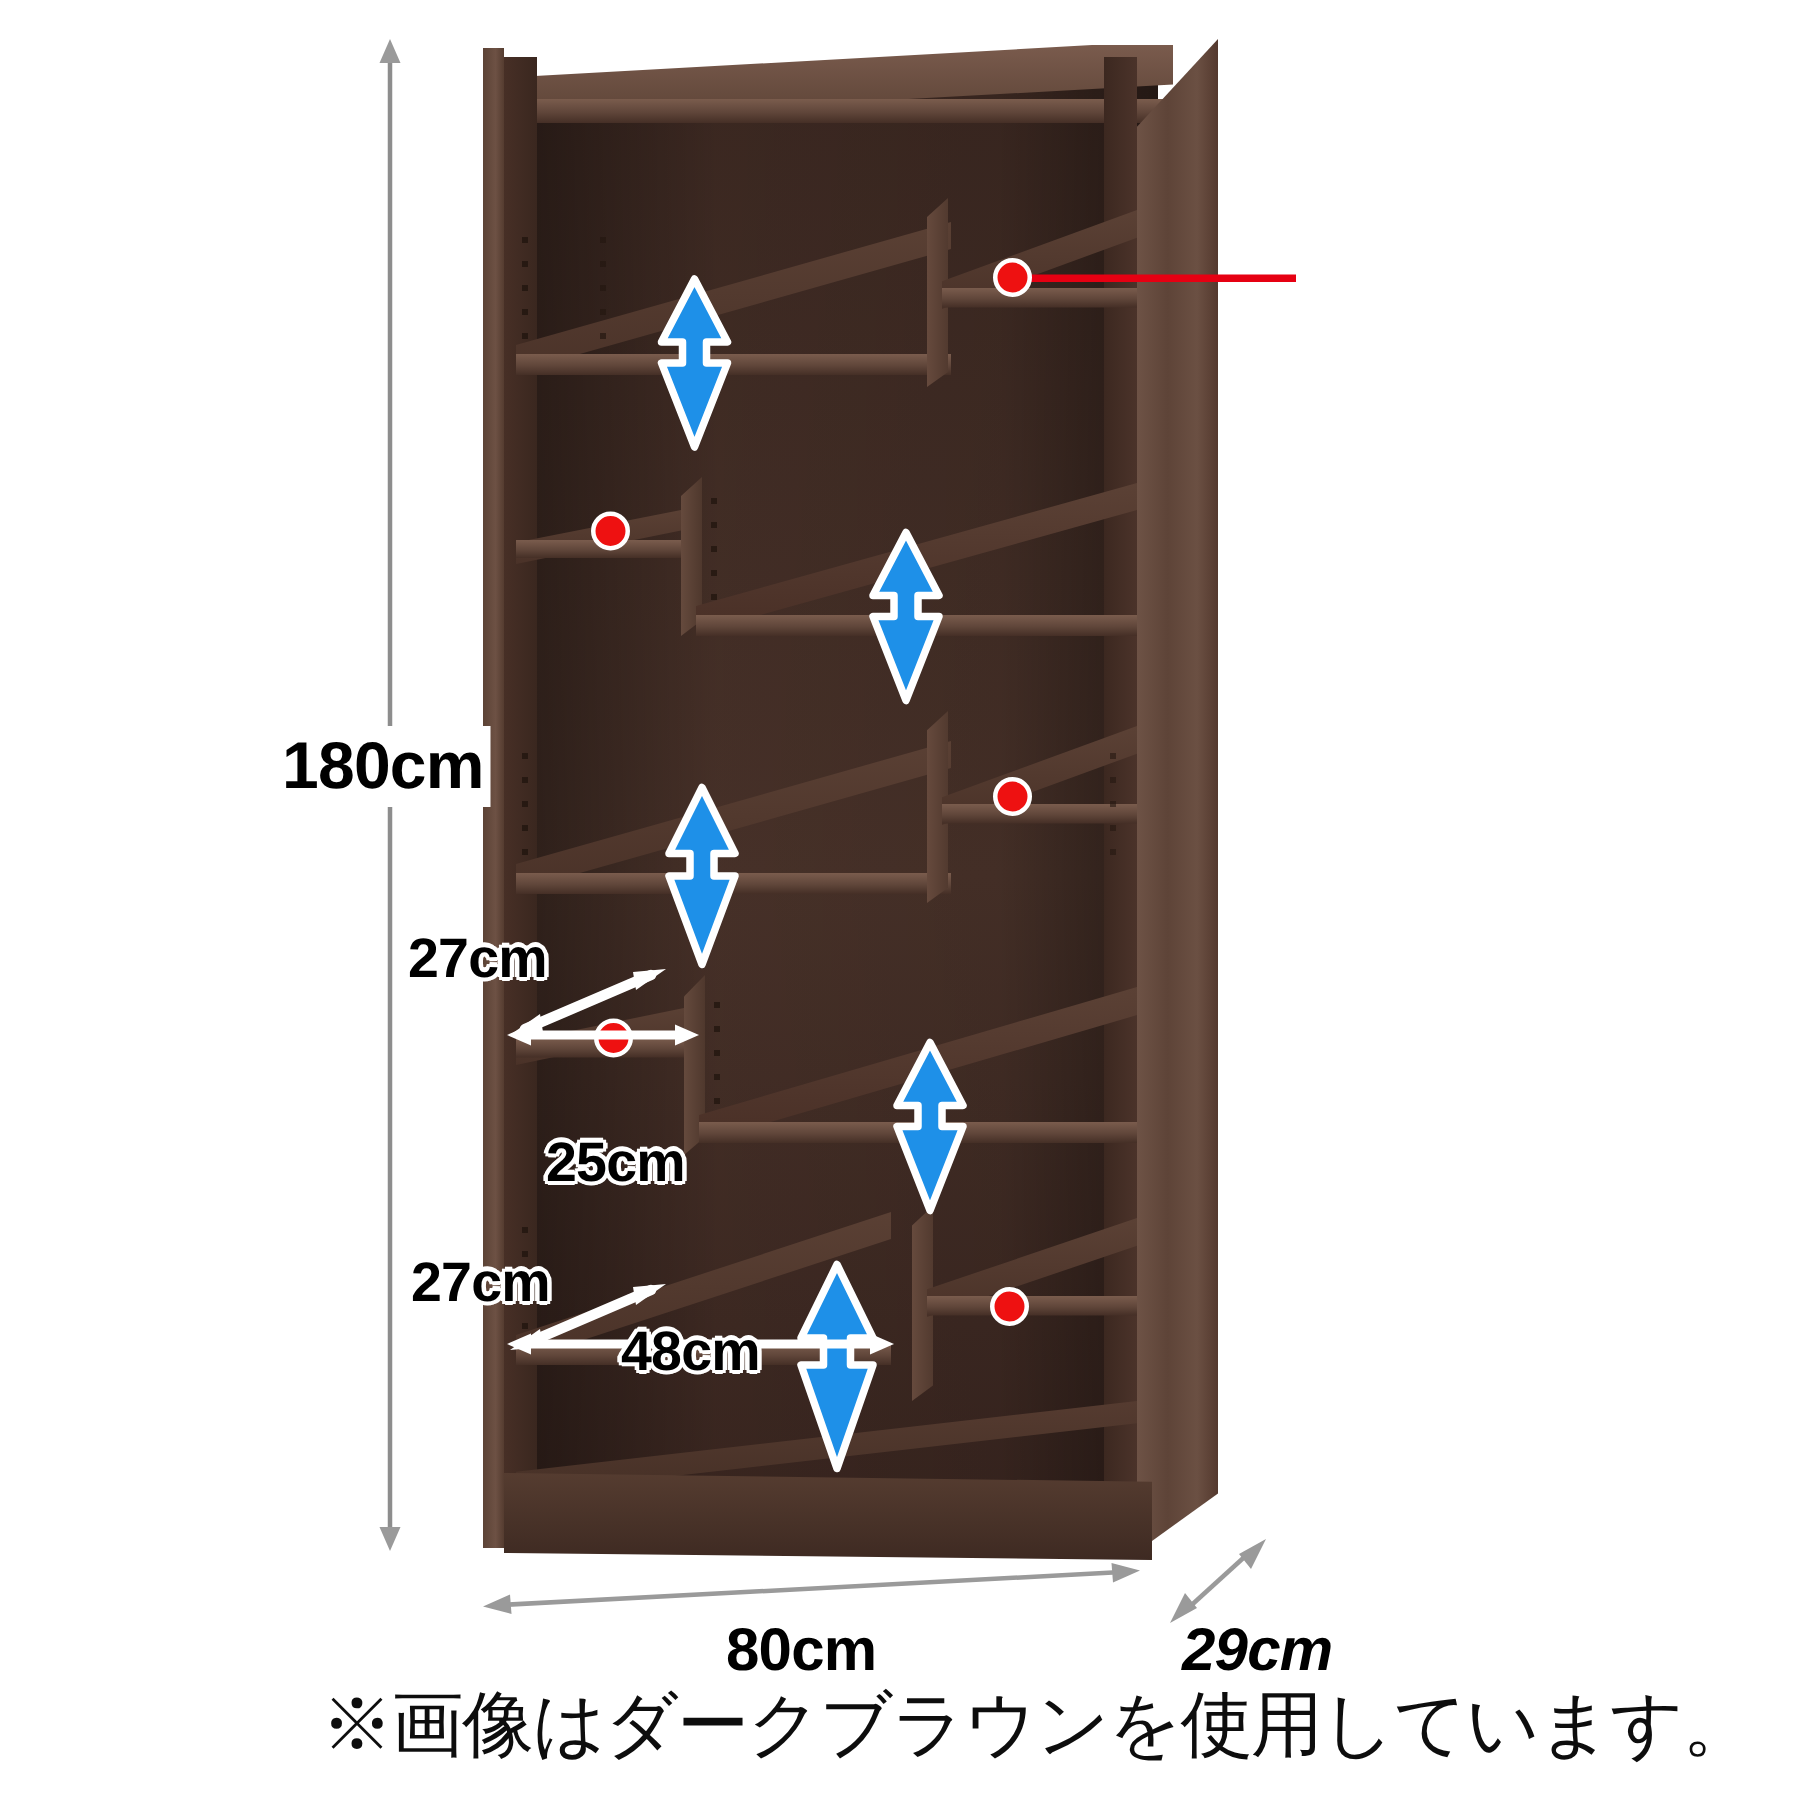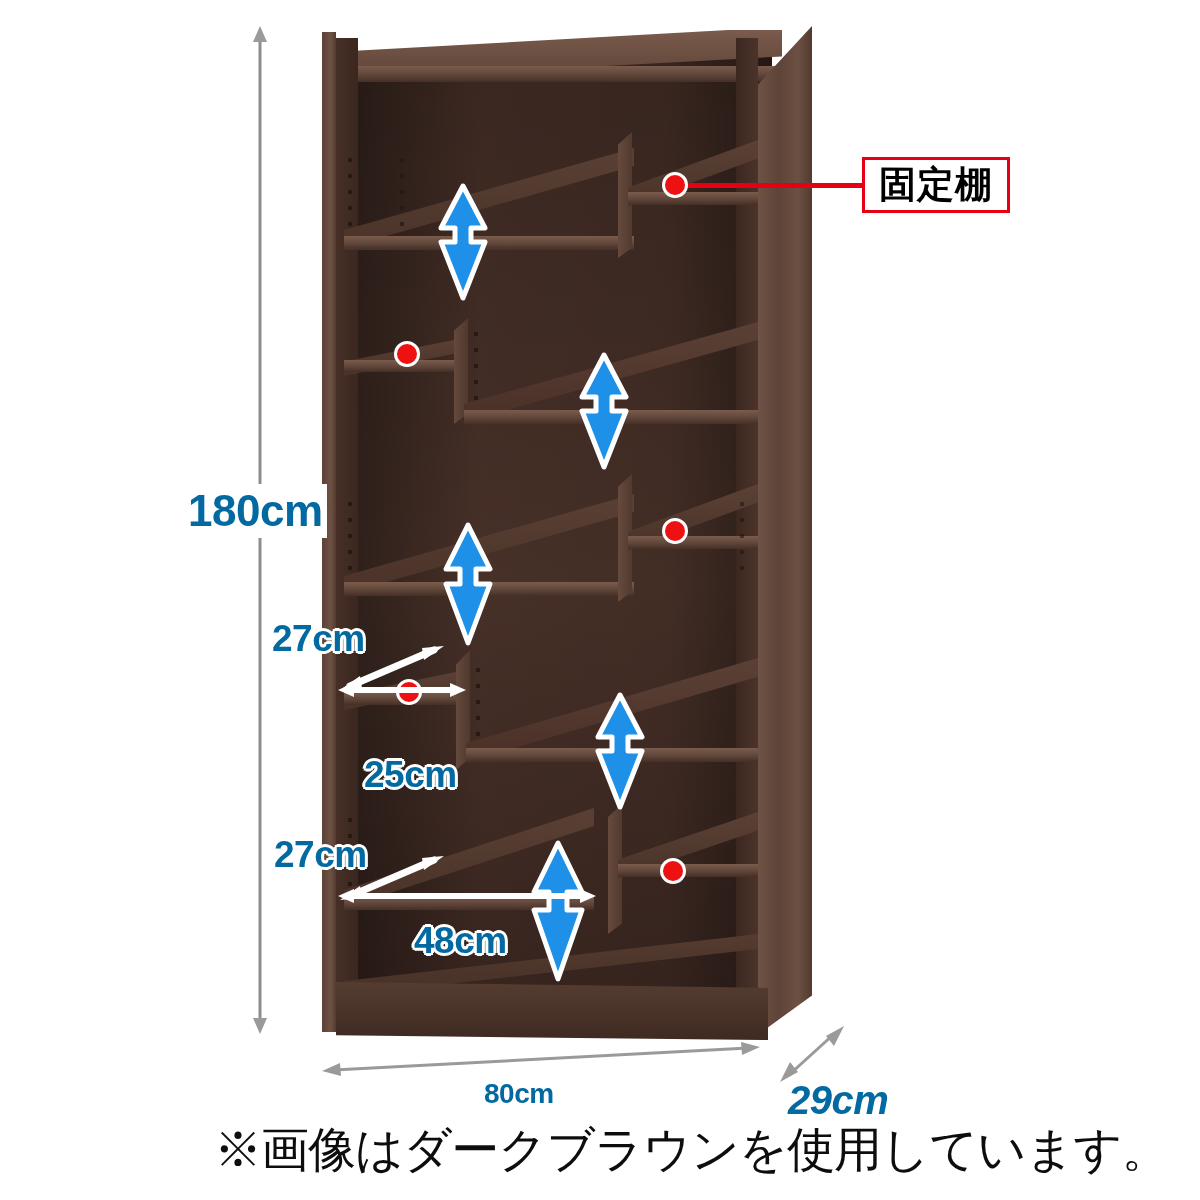--- a/index.html
+++ b/index.html
@@ -13,21 +13,21 @@
   #stage{position:absolute;left:0;top:0;width:1200px;height:1200px;}
   .abs{position:absolute;}
 
   
   .wood-side-out{background:linear-gradient(90deg,#6b5043 0%,#5d4437 35%,#6e5346 70%,#5a4134 100%);}
   .wood-back{background:linear-gradient(180deg,#3d2922 0%,#4a332a 55%,#3a2620 100%);}
   .wood-shelf-face{background:linear-gradient(180deg,#7a5c4d 0%,#60463a 55%,#452f26 100%);}
   .wood-panel{background:linear-gradient(90deg,#53392e 0%,#613f33 50%,#4a3229 100%);}
 
   .dimlabel{
-    font-weight:bold;color:#0369a1;
+    font-weight:bold;color:#000000;
     white-space:nowrap;
     letter-spacing:-0.5px;
   }
   .dimlabel.outlined{
     text-shadow:
       2px 0 0 #fff,-2px 0 0 #fff,0 2px 0 #fff,0 -2px 0 #fff,
       2px 2px 0 #fff,-2px 2px 0 #fff,2px -2px 0 #fff,-2px -2px 0 #fff,
       3px 0 0 #fff,-3px 0 0 #fff,0 3px 0 #fff,0 -3px 0 #fff;
   }
 
@@ -190,23 +190,20 @@
     <path d="M28 3 L50 45 L36 45 L36 59 L50 59 L28 115 L6 59 L20 59 L20 45 L6 45 Z" fill="#1e90e8" stroke="#ffffff" stroke-width="5" stroke-linejoin="round"></path>
   </svg>
 
   <svg class="abs" style="left:528px;top:840px;" width="60" height="142" viewBox="0 0 60 142">
     <path d="M30 3 L54 52 L39 52 L39 70 L54 70 L30 139 L6 70 L21 70 L21 52 L6 52 Z" fill="#1e90e8" stroke="#ffffff" stroke-width="5" stroke-linejoin="round"></path>
   </svg>
 
   <div class="abs redline" style="left:676px;top:183px;width:188px;"></div>
   <div class="abs reddot" style="left:662px;top:172px;"></div>
 
-  <div class="abs redbox" style="left:862px;top:157px;width:148px;height:56px;">
-    <span>固定棚</span>
-  </div>
 
   <div class="abs reddot" style="left:394px;top:341px;"></div>
 
   <div class="abs reddot" style="left:662px;top:518px;"></div>
 
   <div class="abs reddot" style="left:396px;top:679px;"></div>
 
   <div class="abs reddot" style="left:660px;top:858px;"></div>
 
   <svg class="abs" style="left:248px;top:24px;" width="24" height="1012" viewBox="0 0 24 1012">
@@ -235,28 +232,28 @@
     <path d="M4 52 L24 38 L26 50 Z" fill="#ffffff"></path>
     <path d="M108 8 L88 22 L86 10 Z" fill="#ffffff"></path>
   </svg>
   <div class="abs dimlabel outlined" style="left:274px;top:834px;font-size:37px;">27cm</div>
 
   <svg class="abs" style="left:336px;top:884px;" width="262" height="24" viewBox="0 0 262 24">
     <line x1="12" y1="12" x2="250" y2="12" stroke="#ffffff" stroke-width="6" stroke-linecap="round"></line>
     <path d="M2 12 L18 5 L18 19 Z" fill="#ffffff"></path>
     <path d="M260 12 L244 5 L244 19 Z" fill="#ffffff"></path>
   </svg>
-  <div class="abs dimlabel outlined" style="left:414px;top:920px;font-size:37px;">48cm</div>
+  <div class="abs dimlabel outlined" style="left:414px;top:880px;font-size:37px;">48cm</div>
 
   <svg class="abs" style="left:320px;top:1038px;" width="442" height="40" viewBox="0 0 442 40">
     <line x1="14" y1="32" x2="428" y2="10" stroke="#9a9a9a" stroke-width="3"></line>
     <path d="M2 33 L20 25 L21 38 Z" fill="#9a9a9a"></path>
     <path d="M440 9 L422 17 L421 4 Z" fill="#9a9a9a"></path>
   </svg>
-  <div class="abs dimlabel" style="left:484px;top:1078px;font-size:28px;">80cm</div>
+  <div class="abs dimlabel" style="left:484px;top:1078px;font-size:40px;">80cm</div>
 
   <svg class="abs" style="left:776px;top:1022px;" width="72" height="64" viewBox="0 0 72 64">
     <line x1="14" y1="52" x2="58" y2="12" stroke="#9a9a9a" stroke-width="3"></line>
     <path d="M4 60 L22 50 L14 40 Z" fill="#9a9a9a"></path>
     <path d="M68 4 L50 14 L58 24 Z" fill="#9a9a9a"></path>
   </svg>
   <div class="abs dimlabel" style="left:788px;top:1078px;font-size:40px;font-style:italic;">29cm</div>
 
   <div class="abs caption" style="left:214px;top:1118px;">※画像はダークブラウンを使用しています。</div>
 

